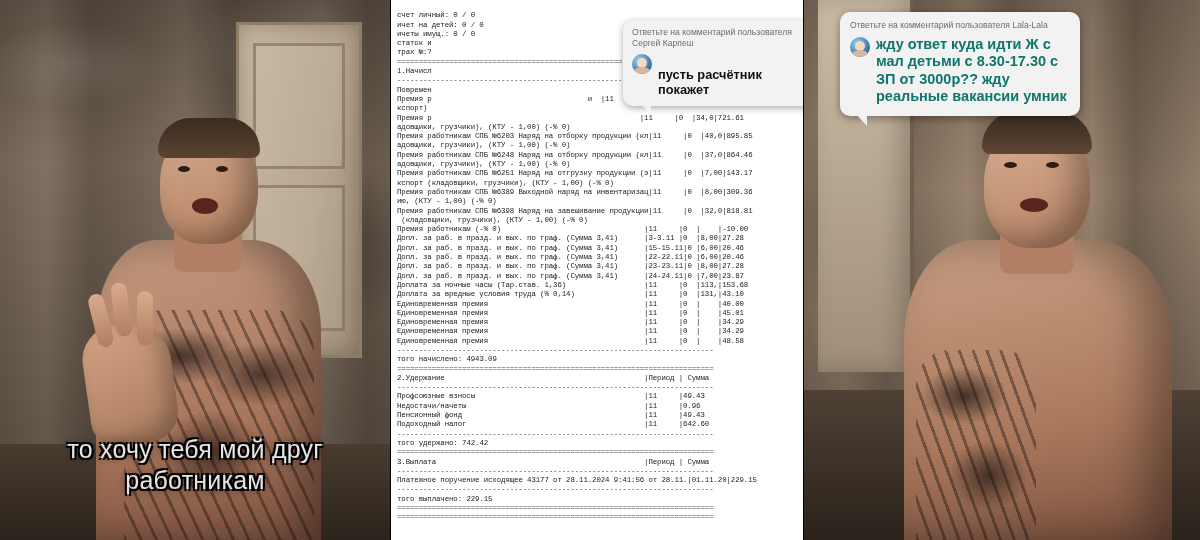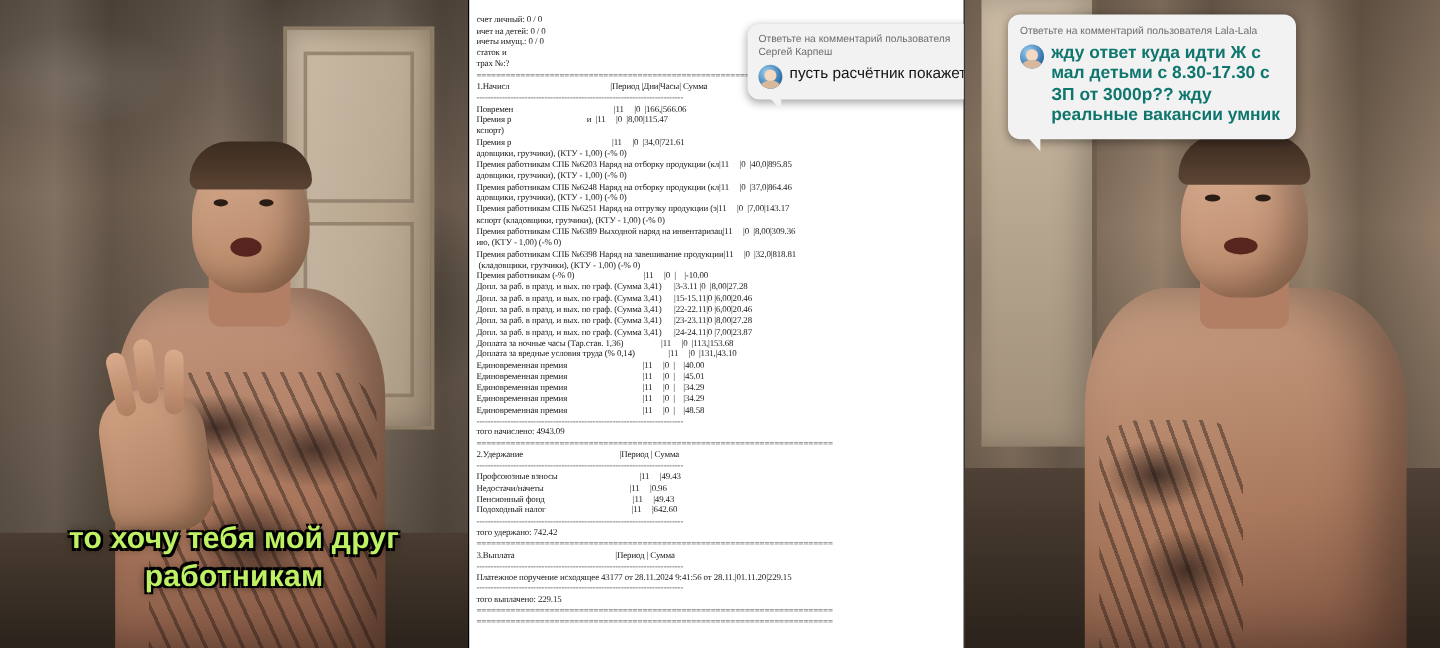--- a/index.html
+++ b/index.html
@@ -145,23 +145,23 @@
 
   .caption-left {
     position: absolute;
     left: 0; right: 0;
     bottom: 44px;
     text-align: center;
     z-index: 6;
   }
   .caption-left .line {
     display: block;
-    color: #bef264;
+    color: #e5e5e5;
     font-size: 25px;
-    font-weight: 700;
+    font-weight: 400;
     line-height: 1.25;
     text-shadow:
       -2px -2px 0 #000, 2px -2px 0 #000, -2px 2px 0 #000, 2px 2px 0 #000,
       0 0 8px rgba(0,0,0,0.8);
     letter-spacing: 0.2px;
   }
 
   
   .panel-center {
     position: relative;
@@ -169,21 +169,21 @@
     height: 540px;
     background: #ffffff;
     overflow: hidden;
     border-left: 1px solid #000;
     border-right: 1px solid #000;
   }
   .doc {
     position: absolute;
     inset: 0;
     padding: 2px 4px 0 6px;
-    font-family: Liberation Serif, serif;
+    font-family: Liberation Mono, monospace;
     font-size: 7.4px;
     line-height: 9.3px;
     color: #1a1a1a;
     white-space: pre;
     overflow: hidden;
     letter-spacing: -0.1px;
   }
   .doc .row { display: block; }
   .doc .rule { color: #444; }
 
@@ -240,23 +240,24 @@
   .cb-avatar::after {
     content: "";
     position: absolute;
     left: 1px; top: 13px;
     width: 18px; height: 12px;
     border-radius: 50% 50% 0 0;
     background: #d8b79a;
   }
   .cb-text {
     font-size: 12.8px;
-    font-weight: 400;
+    font-weight: 700;
     color: #121212;
     line-height: 15px;
+    margin-top: 14px;
   }
 
   
   .panel-right {
     position: relative;
     width: 396px;
     height: 540px;
     overflow: hidden;
     background: #7b6a57;
   }

